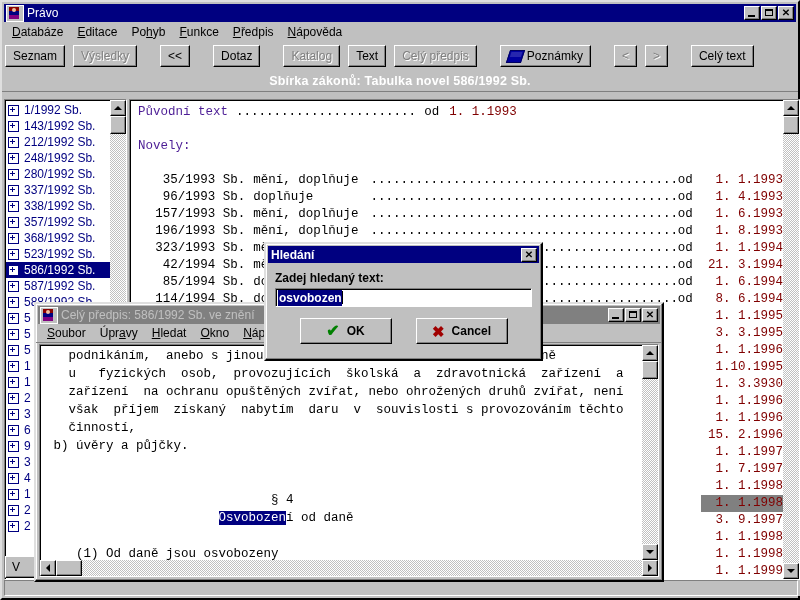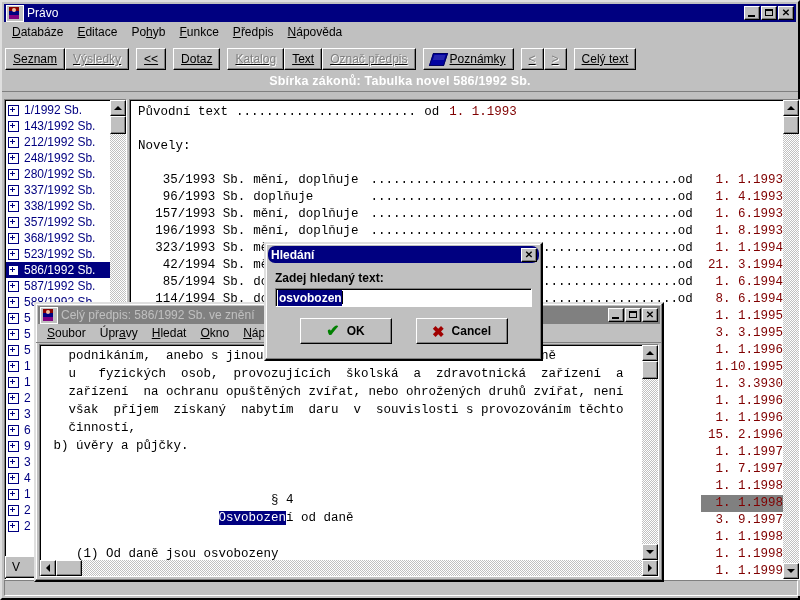--- a/index.html
+++ b/index.html
@@ -126,24 +126,23 @@
   .menu-item {
     padding: 2px 7px;
     white-space: nowrap;
   }
   .menu-item u { text-decoration: underline; }
 
   
   .toolbar {
     height: 28px;
     display: flex;
-    align-items: flex-end;
+    align-items: center;
     padding: 1px 3px;
-    gap: 0;
-    text-decoration: underline;
+    gap: 8px;
   }
   .tb-btn {
     height: 22px;
     min-width: 20px;
     padding: 0 7px;
     display: flex;
     align-items: center;
     justify-content: center;
     background: #c0c0c0;
     border-top: 1px solid #ffffff;
@@ -337,21 +336,21 @@
     overflow: hidden;
     position: relative;
   }
   .trow {
     height: 17px;
     display: flex;
     align-items: baseline;
     white-space: pre;
     line-height: 17px;
   }
-  .c-green { color: #000000; }
+  .c-green { color: #4c1d95; }
   .c-black { color: #000000; }
   .c-dark  { color: #800000; }
   .num-col { width: 110px; text-align: right; display: inline-block; }
   .act-col { display: inline-block; }
   .dots-col {
     flex: 1 1 auto;
     overflow: hidden;
     white-space: nowrap;
     color: #000;
   }
@@ -480,21 +479,20 @@
     z-index: 50;
   }
   .dlg-titlebar {
     height: 17px;
     margin: 2px 2px 0 2px;
     background: #000080;
     display: flex;
     align-items: center;
     padding: 0 2px 0 3px;
     box-sizing: border-box;
-    border-radius: 7px;
   }
   .dlg-title {
     flex: 1 1 auto;
     color: #fff;
     font-weight: bold;
     font-size: 12px;
   }
   .dlg-label {
     margin: 8px 0 3px 9px;
     font-size: 12px;
@@ -633,21 +631,21 @@
     <div class="toolbar">
       <div class="tb-btn">Seznam</div>
       <div class="tb-btn disabled">Výsledky</div>
       <div class="tb-gap"></div>
       <div class="tb-btn">&lt;&lt;</div>
       <div class="tb-gap"></div>
       <div class="tb-btn">Dotaz</div>
       <div class="tb-gap"></div>
       <div class="tb-btn disabled">Katalog</div>
       <div class="tb-btn">Text</div>
-      <div class="tb-btn disabled">Označ předpis</div>
+      <div class="tb-btn disabled">Celý předpis</div>
       <div class="tb-gap"></div>
       <div class="tb-btn">
         <span class="note-icon"></span>
         <span>Poznámky</span>
       </div>
       <div class="tb-gap"></div>
       <div class="tb-btn disabled">&lt;</div>
       <div class="tb-btn disabled">&gt;</div>
       <div class="tb-gap"></div>
       <div class="tb-btn">Celý text</div>

